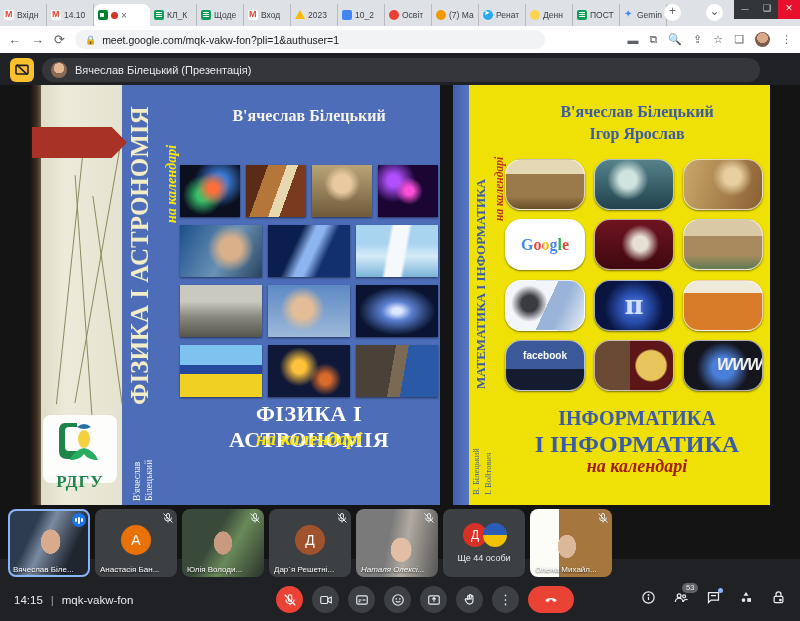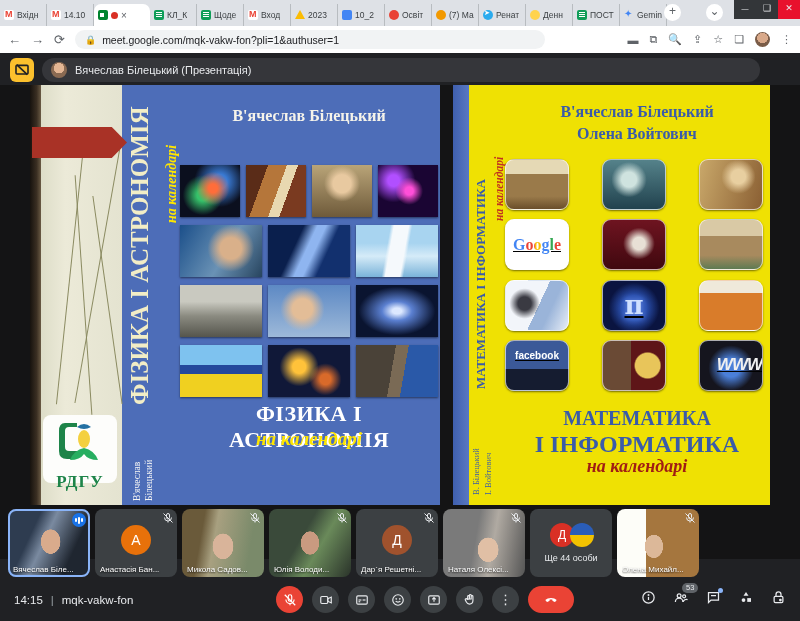--- a/index.html
+++ b/index.html
@@ -92,21 +92,21 @@
   
   #book-right { position:absolute; left:453px; top:0; width:317px; height:420px; background:#efe103; }
   #rb-strip { position:absolute; left:0; top:0; width:16px; height:420px; background:linear-gradient(90deg,#3f5fae,#5878c2); }
   #rb-vtitle { position:absolute; left:20px; top:4px; height:300px; color:#3a5ba9; font-size:13px; font-weight:bold; }
   #rb-vsub { position:absolute; left:40px; top:6px; height:130px; color:#c03020; font-size:11.5px; font-weight:bold; font-style:italic; }
   #rb-vauthors { position:absolute; left:18px; top:300px; height:110px; color:#3a5ba9; font-size:8.5px; display:flex; gap:2px; }
   #rb-author1 { position:absolute; left:55px; top:18px; width:258px; text-align:center; color:#3a5ba9; font-size:16px; font-weight:bold; font-family:"Liberation Serif", serif; }
   #rb-author2 { position:absolute; left:55px; top:40px; width:258px; text-align:center; color:#3a5ba9; font-size:16px; font-weight:bold; font-family:"Liberation Serif", serif; }
   #rb-grid { position:absolute; left:52px; top:74px; width:258px; height:232px; display:flex; flex-direction:column; justify-content:space-between; }
   .rb-row { display:flex; justify-content:space-between; height:51px; }
-  .rb-row .thumb { width:64px; border-radius:9px; border:1px solid rgba(255,255,255,.65); overflow:hidden; position:relative;text-decoration:underline; }
+  .rb-row .thumb { width:80px; border-radius:16px; border:1px solid rgba(255,255,255,.65); overflow:hidden; position:relative; }
   #rb-title1 { position:absolute; left:55px; top:322px; width:258px; text-align:center; color:#3a5ba9; font-size:20px; font-weight:bold; font-family:"Liberation Serif", serif; }
   #rb-title2 { position:absolute; left:55px; top:346px; width:258px; text-align:center; color:#3a5ba9; font-size:24px; font-weight:bold; font-family:"Liberation Serif", serif; }
   #rb-sub { position:absolute; left:55px; top:371px; width:258px; text-align:center; color:#a01c14; font-size:18px; font-weight:bold; font-style:italic; font-family:"Liberation Serif", serif; }
 
   
   .t-l1 { background:radial-gradient(circle at 55% 45%, #ff6d3a 0 10%, rgba(255,109,58,0) 38%), radial-gradient(circle at 38% 58%, #36c26a 0 12%, rgba(54,194,106,0) 42%), radial-gradient(circle at 66% 32%, #3a7bd5 0 14%, rgba(58,123,213,0) 48%), #0b0f1e; }
   .t-l2 { background:linear-gradient(110deg, #5a2c18 0 28%, #b5763a 28% 52%, #e8d8b0 52% 66%, #7a3a20 66%); }
   .t-l3 { background:radial-gradient(circle at 50% 36%, #e8c9a0 0 20%, rgba(232,201,160,0) 40%), linear-gradient(#b9a478, #6e5a3a); }
   .t-l4 { background:radial-gradient(circle at 52% 50%, #ff4fd8 0 10%, rgba(255,79,216,0) 34%), radial-gradient(circle at 26% 30%, #b14fff 0 10%, rgba(177,79,255,0) 38%), #1a0533; }
   .t-l5 { background:radial-gradient(circle at 62% 45%, #d9b08a 0 18%, rgba(217,176,138,0) 40%), linear-gradient(120deg, #1b4f8a, #6a92b5 55%, #27445e); }
@@ -144,21 +144,21 @@
   .pname { position:absolute; left:5px; bottom:3px; right:4px; color:#ffffff; font-size:8px; white-space:nowrap; overflow:hidden; text-shadow:0 1px 2px rgba(0,0,0,.8); }
   .pmic { position:absolute; right:3px; top:3px; width:12px; height:12px; }
   .paudio { position:absolute; right:4px; top:4px; width:14px; height:14px; border-radius:50%; background:#1a73e8; display:flex; align-items:center; justify-content:center; gap:1px; }
   .paudio i { width:2px; background:#fff; border-radius:1px; display:block; }
   .pavatar { position:absolute; left:50%; top:45%; transform:translate(-50%,-50%); width:30px; height:30px; border-radius:50%;
      color:#fff; font-size:14px; text-align:center; line-height:30px; }
   .v1 { background:radial-gradient(ellipse 16px 20px at 52% 48%, #d9ab8c 0 60%, rgba(217,171,140,0) 62%), linear-gradient(115deg, #2e3c50 0 30%, #7a8aa0 45%, #1f2630 75%); }
   .v3 { background:radial-gradient(ellipse 17px 21px at 50% 55%, #d9b49a 0 60%, rgba(217,180,154,0) 62%), linear-gradient(100deg, #6a5a3a 0 25%, #a8a080 40%, #7a8a6a 80%); }
   .v4 { background:radial-gradient(ellipse 16px 20px at 48% 55%, #d9b098 0 60%, rgba(217,176,152,0) 62%), linear-gradient(90deg, #8a8a86 0 60%, #aaa8a0 75%, #6a6a66); }
   .v5 { background:radial-gradient(ellipse 15px 19px at 50% 50%, #c99a80 0 60%, rgba(201,154,128,0) 62%), linear-gradient(120deg, #3a4a3a 0 40%, #6a8a5a 60%, #2a332a); }
-  .v7 { background:radial-gradient(ellipse 17px 20px at 55% 60%, #e0bfa5 0 60%, rgba(224,191,165,0) 62%), linear-gradient(100deg, #7a7a7a 0 40%, #b0aaa2 60%, #555); }
+  .v7 { background:radial-gradient(ellipse 17px 20px at 55% 60%, #e0bfa5 0 60%, rgba(224,191,165,0) 62%), linear-gradient(100deg, #7a7a7a 0 40%, #b0aaa2 60%, #555);font-style:italic; }
   .v9 { background:radial-gradient(ellipse 15px 19px at 45% 55%, #dcb899 0 60%, rgba(220,184,153,0) 62%), linear-gradient(90deg, #fdfdf8 0 35%, #a5763e 35%); }
   .ov-av { position:absolute; top:14px; width:24px; height:24px; border-radius:50%; color:#fff; font-size:12px; text-align:center; line-height:24px; }
   .ov-name { position:absolute; left:0; right:0; bottom:14px; text-align:center; color:#e8eaed; font-size:9px; }
 
   
   #bottombar { position:absolute; left:0; top:528px; width:800px; height:40px; background:#202124; }
   #meta { position:absolute; left:14px; top:13px; color:#e8eaed; font-size:11.5px; display:flex; gap:8px; align-items:center; }
   #meta .sep { color:#9aa0a6; }
   #controls { position:absolute; left:276px; top:5px; display:flex; gap:9px; align-items:center; }
   .ctl { width:27px; height:27px; border-radius:50%; background:#3c4043; display:flex; align-items:center; justify-content:center; }
@@ -329,21 +329,21 @@
 
     <div id="book-right">
       <div id="rb-strip"></div>
       <div id="rb-vtitle" class="vtext">МАТЕМАТИКА І ІНФОРМАТИКА</div>
       <div id="rb-vsub" class="vtext">на календарі</div>
       <div id="rb-vauthors">
         <span class="lb-va-line">В. Білецький</span>
         <span class="lb-va-line">І. Войтович</span>
       </div>
       <div id="rb-author1">В'ячеслав Білецький</div>
-      <div id="rb-author2">Олена Войтович</div>
+      <div id="rb-author2">Ігор Ярослав</div>
       <div id="rb-grid">
         <div class="rb-row">
           <div class="thumb t-r1"></div>
           <div class="thumb t-r2"></div>
           <div class="thumb t-r3"></div>
         </div>
         <div class="rb-row">
           <div class="thumb t-r4">
               <span>Google</span>
             </div>
@@ -360,21 +360,21 @@
         <div class="rb-row">
           <div class="thumb t-r10">
               <span>facebook</span>
             </div>
           <div class="thumb t-r11"></div>
           <div class="thumb t-r12">
               <span>WWW</span>
             </div>
         </div>
       </div>
-      <div id="rb-title1">МАТЕМАТИКА</div>
+      <div id="rb-title1">ІНФОРМАТИКА</div>
       <div id="rb-title2">І ІНФОРМАТИКА</div>
       <div id="rb-sub">на календарі</div>
     </div>
   </div>
 
   <div id="filmstrip">
     <div class="ptile speaking v1">
       <span class="paudio">
           <i style="height:4px"></i>
           <i style="height:7px"></i>
@@ -385,29 +385,20 @@
     <div class="ptile">
       <span class="pavatar" style="background:#e8710a">А</span>
       <svg class="pmic" viewBox="0 0 24 24" fill="none" stroke="#e8eaed" stroke-width="2">
           <rect x="9" y="3" width="6" height="11" rx="3"></rect>
           <path d="M5 11a7 7 0 0 0 14 0"></path>
           <line x1="12" y1="18" x2="12" y2="21"></line>
           <line x1="3" y1="3" x2="21" y2="21"></line>
         </svg>
       <span class="pname">Анастасія Бан...</span>
     </div>
-    <div class="ptile v3">
-      <svg class="pmic" viewBox="0 0 24 24" fill="none" stroke="#e8eaed" stroke-width="2">
-          <rect x="9" y="3" width="6" height="11" rx="3"></rect>
-          <path d="M5 11a7 7 0 0 0 14 0"></path>
-          <line x1="12" y1="18" x2="12" y2="21"></line>
-          <line x1="3" y1="3" x2="21" y2="21"></line>
-        </svg>
-      <span class="pname">Микола Садов...</span>
-    </div>
     <div class="ptile v5">
       <svg class="pmic" viewBox="0 0 24 24" fill="none" stroke="#e8eaed" stroke-width="2">
           <rect x="9" y="3" width="6" height="11" rx="3"></rect>
           <path d="M5 11a7 7 0 0 0 14 0"></path>
           <line x1="12" y1="18" x2="12" y2="21"></line>
           <line x1="3" y1="3" x2="21" y2="21"></line>
         </svg>
       <span class="pname">Юлія Володи...</span>
     </div>
     <div class="ptile">

